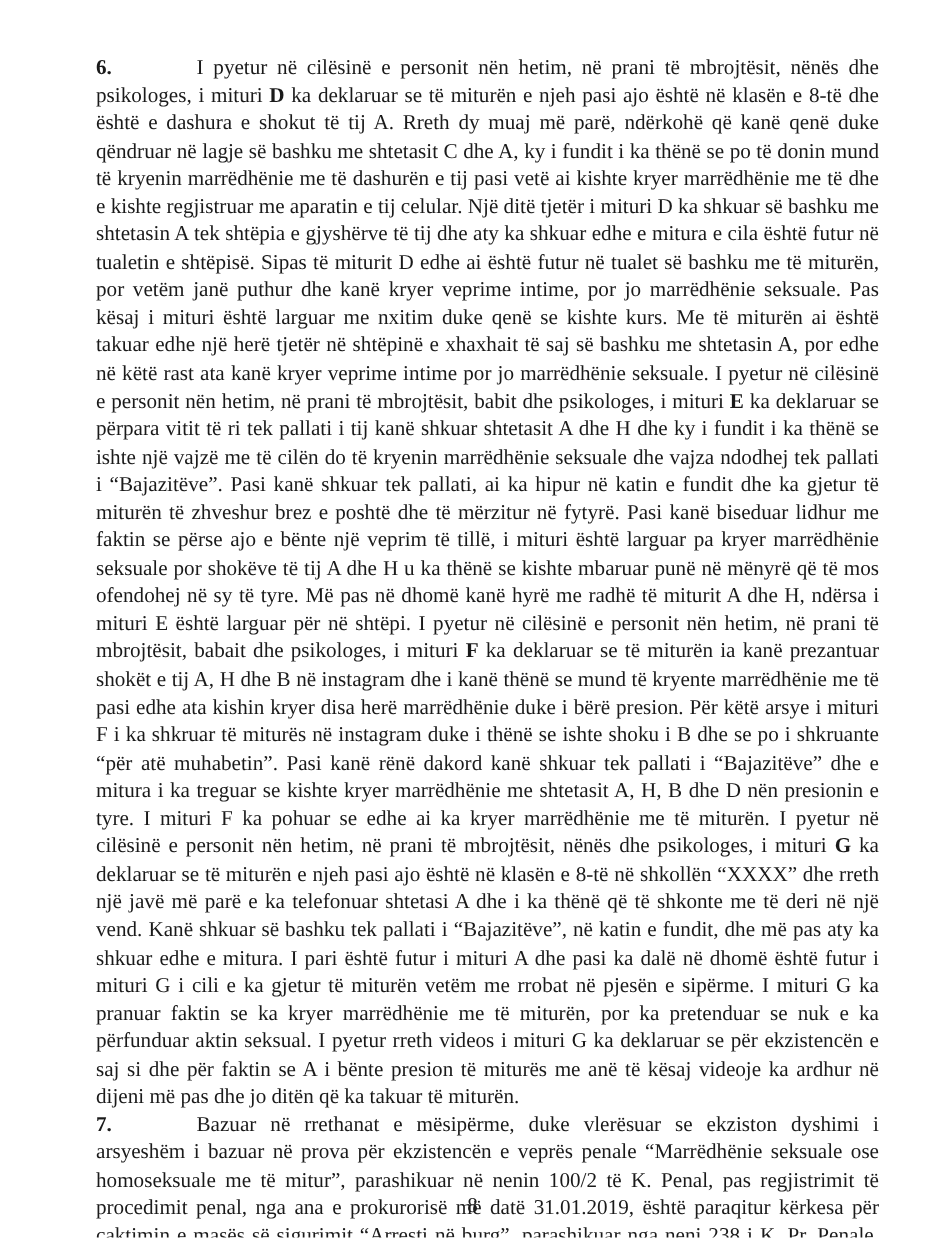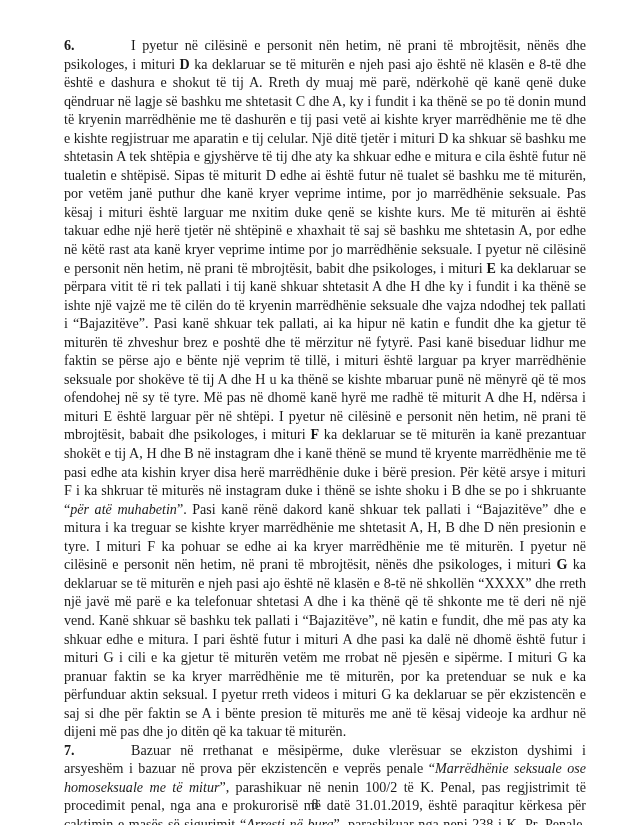--- a/index.html
+++ b/index.html
@@ -6,21 +6,21 @@
   body { width: 630px; height: 825px; position: relative; overflow: hidden; }
   .page {
     position: absolute; left: 64px; top: 36px; width: 522px;
     font-family: "Liberation Serif", serif;
     font-size: 14.1px; line-height: 18.55px; color: #1a1a1a;
     text-align: justify;
   }
   .para { margin: 0; text-indent: 0; }
   .para-num { font-weight: bold; display: inline-block; width: 67px; }
   .b { font-weight: bold; }
-  .i { font-style: italic; }
+  .i { }
   .page-number {
     position: absolute; left: 0; width: 630px; top: 797px; text-align: center;
     font-family: "Liberation Serif", serif; font-size: 14px; color: #1a1a1a;
   }
 </style>
 </head>
 <body>
 
 <div class="page">
   <p class="para">

